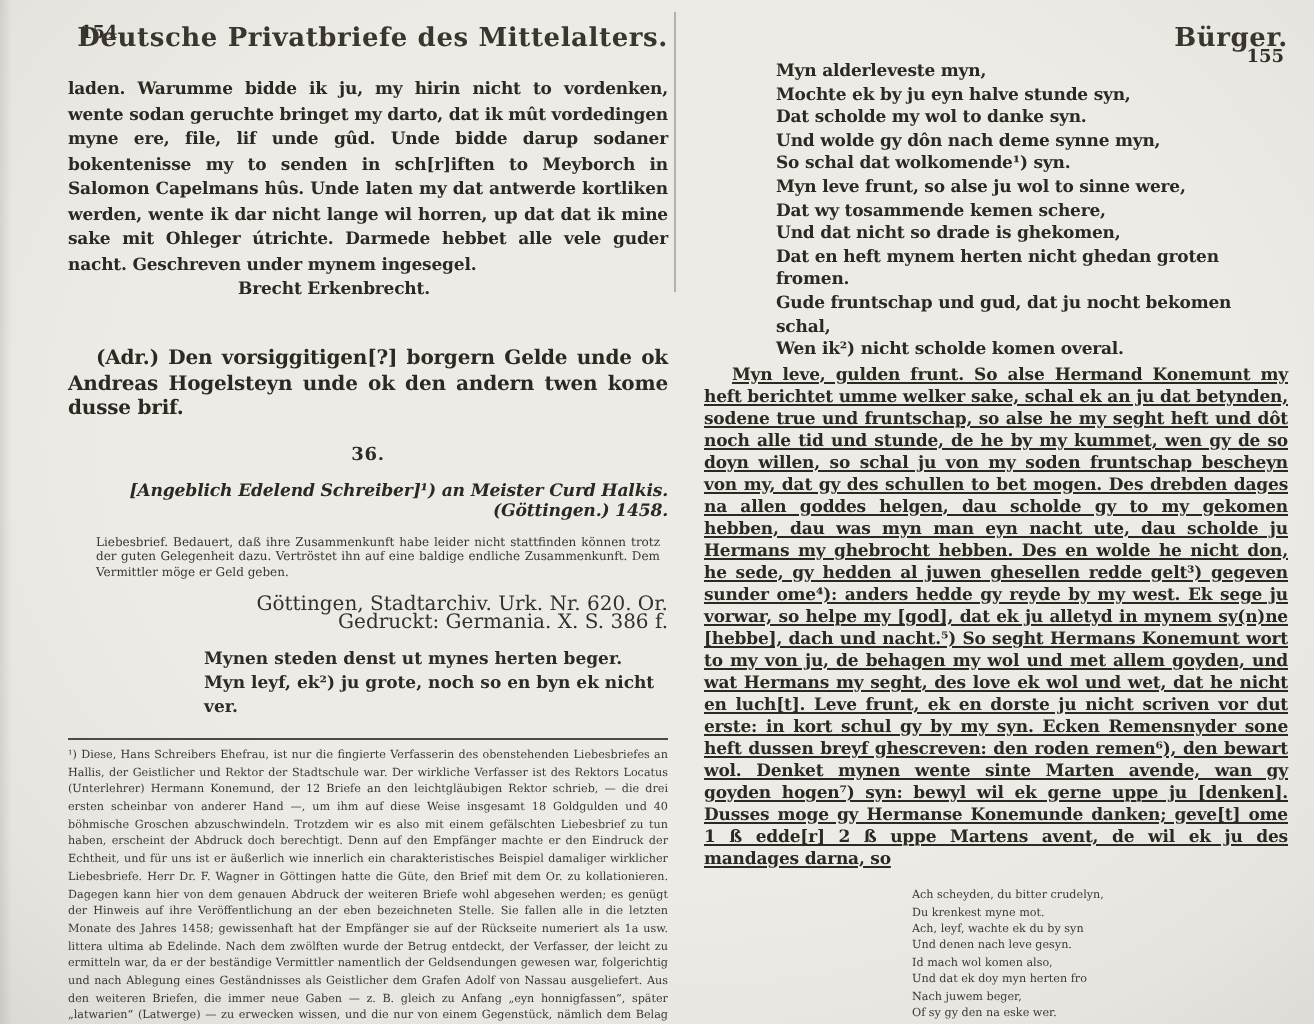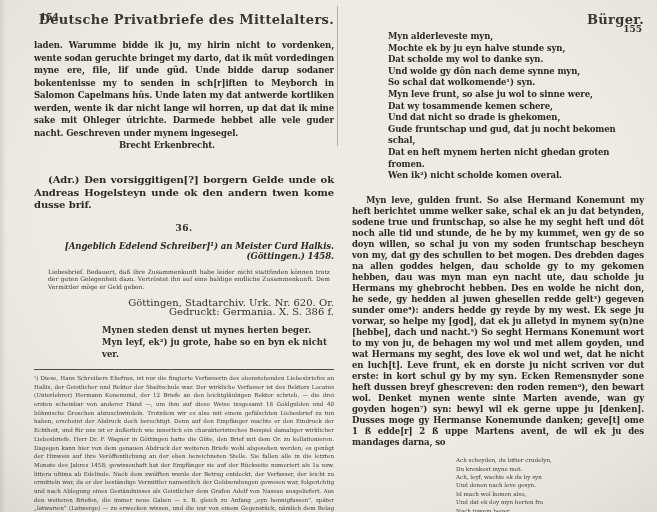--- a/index.html
+++ b/index.html
@@ -51,21 +51,21 @@
   .adr{font-size:10px;line-height:12.5px;text-align:justify;text-indent:14px;margin-top:24px;}
   .letter-no{font-size:9px;font-weight:bold;text-align:center;margin-top:11px;letter-spacing:.4px;}
   .letter-head{font-size:8.6px;font-weight:bold;text-align:right;margin-top:8px;font-style:italic;}
   .summary{font-size:6px;line-height:7.8px;text-align:justify;margin:7px 4px 0 14px;color:#3a362f;}
   .source{font-size:10px;line-height:9px;margin:7px 0 0 28px;color:#34302a;text-align:right;}
   .opening-verse{font-size:8.5px;line-height:12px;font-weight:bold;margin:8px 0 0 68px;}
   .fn-rule{border:none;border-top:1px solid #4d4a44;margin:9px 0 0 0;height:0;}
   .footnote{font-size:5.6px;line-height:8.7px;text-align:justify;margin-top:4px;color:#3b372f;}
 
   .poem{font-size:8.5px;line-height:11.6px;font-weight:bold;margin:6px 0 0 36px;}
-  .rp-par{font-size:8.5px;line-height:11px;text-align:justify;text-indent:14px;margin-top:13px;}
+  .rp-par{font-size:8.5px;line-height:11px;text-align:justify;text-indent:14px;margin-top:1px;text-decoration:underline;}
   .small-verse{font-size:5.6px;line-height:8.4px;margin:7px 0 0 104px;color:#3b372f;}
 </style>
 </head>
 <body>
 
 <div class="scan">
 
   <div class="page page-left">
     <div class="header-row">
       <span class="pagenum left">154</span>
@@ -80,21 +80,21 @@
     <div class="letter-head frak">[Angeblich Edelend Schreiber]¹) an Meister Curd Halkis. (Göttingen.) 1458.</div>
     <p class="summary">Liebesbrief. Bedauert, daß ihre Zusammenkunft habe leider nicht stattfinden können trotz der guten Gelegenheit dazu. Vertröstet ihn auf eine baldige endliche Zusammenkunft. Dem Vermittler möge er Geld geben.</p>
 
     <div class="source">
       <div>Göttingen, Stadtarchiv. Urk. Nr. 620. Or.</div>
       <div>Gedruckt: Germania. X. S. 386 f.</div>
     </div>
 
     <div class="opening-verse">
         <div>Mynen steden denst ut mynes herten beger.</div>
-        <div>Myn leyf, ek²) ju grote, habe so en byn ek nicht ver.</div>
+        <div>Myn leyf, ek²) ju grote, noch so en byn ek nicht ver.</div>
       </div>
 
     <hr class="fn-rule">
 
     <p class="footnote">¹) Diese, Hans Schreibers Ehefrau, ist nur die fingierte Verfasserin des obenstehenden Liebesbriefes an Hallis, der Geistlicher und Rektor der Stadtschule war. Der wirkliche Verfasser ist des Rektors Locatus (Unterlehrer) Hermann Konemund, der 12 Briefe an den leichtgläubigen Rektor schrieb, — die drei ersten scheinbar von anderer Hand —, um ihm auf diese Weise insgesamt 18 Goldgulden und 40 böhmische Groschen abzuschwindeln. Trotzdem wir es also mit einem gefälschten Liebesbrief zu tun haben, erscheint der Abdruck doch berechtigt. Denn auf den Empfänger machte er den Eindruck der Echtheit, und für uns ist er äußerlich wie innerlich ein charakteristisches Beispiel damaliger wirklicher Liebesbriefe. Herr Dr. F. Wagner in Göttingen hatte die Güte, den Brief mit dem Or. zu kollationieren. Dagegen kann hier von dem genauen Abdruck der weiteren Briefe wohl abgesehen werden; es genügt der Hinweis auf ihre Veröffentlichung an der eben bezeichneten Stelle. Sie fallen alle in die letzten Monate des Jahres 1458; gewissenhaft hat der Empfänger sie auf der Rückseite numeriert als 1a usw. littera ultima ab Edelinde. Nach dem zwölften wurde der Betrug entdeckt, der Verfasser, der leicht zu ermitteln war, da er der beständige Vermittler namentlich der Geldsendungen gewesen war, folgerichtig und nach Ablegung eines Geständnisses als Geistlicher dem Grafen Adolf von Nassau ausgeliefert. Aus den weiteren Briefen, die immer neue Gaben — z. B. gleich zu Anfang „eyn honnigfassen“, später „latwarien“ (Latwerge) — zu erwecken wissen, und die nur von einem Gegenstück, nämlich dem Belag einer Schnur an seinem „Babelsbabel“, berichten, sei nur weniges mitgeteilt. Auf die sittlichen Anschauungen wirft ein Passus des 4. Briefes ein Licht: „Ik syn de erste, deme ek deese ghesant hedde: zu schulen ek wol de leste syn, wil gy de mensch syn geselle angheklommen, des en syn noch, dat he moste eynst to my komen.“ Ferner mögen niederdeutsche Briefeingänge angeführt werden. Brief 8:</p>
 
   </div>
 
   <div class="page page-right">
     <div class="header-row">
@@ -104,22 +104,22 @@
 
     <div class="poem frak">
         <div>Myn alderleveste myn,</div>
         <div>Mochte ek by ju eyn halve stunde syn,</div>
         <div>Dat scholde my wol to danke syn.</div>
         <div>Und wolde gy dôn nach deme synne myn,</div>
         <div>So schal dat wolkomende¹) syn.</div>
         <div>Myn leve frunt, so alse ju wol to sinne were,</div>
         <div>Dat wy tosammende kemen schere,</div>
         <div>Und dat nicht so drade is ghekomen,</div>
+        <div>Dat en heft mynem herten nicht ghedan groten fromen.</div>
         <div>Gude fruntschap und gud, dat ju nocht bekomen schal,</div>
-        <div>Dat en heft mynem herten nicht ghedan groten fromen.</div>
         <div>Wen ik²) nicht scholde komen overal.</div>
       </div>
 
     <p class="rp-par frak">Myn leve, gulden frunt. So alse Hermand Konemunt my heft berichtet umme welker sake, schal ek an ju dat betynden, sodene true und fruntschap, so alse he my seght heft und dôt noch alle tid und stunde, de he by my kummet, wen gy de so doyn willen, so schal ju von my soden fruntschap bescheyn von my, dat gy des schullen to bet mogen. Des drebden dages na allen goddes helgen, dau scholde gy to my gekomen hebben, dau was myn man eyn nacht ute, dau scholde ju Hermans my ghebrocht hebben. Des en wolde he nicht don, he sede, gy hedden al juwen ghesellen redde gelt³) gegeven sunder ome⁴): anders hedde gy reyde by my west. Ek sege ju vorwar, so helpe my [god], dat ek ju alletyd in mynem sy(n)ne [hebbe], dach und nacht.⁵) So seght Hermans Konemunt wort to my von ju, de behagen my wol und met allem goyden, und wat Hermans my seght, des love ek wol und wet, dat he nicht en luch[t]. Leve frunt, ek en dorste ju nicht scriven vor dut erste: in kort schul gy by my syn. Ecken Remensnyder sone heft dussen breyf ghescreven: den roden remen⁶), den bewart wol. Denket mynen wente sinte Marten avende, wan gy goyden hogen⁷) syn: bewyl wil ek gerne uppe ju [denken]. Dusses moge gy Hermanse Konemunde danken; geve[t] ome 1 ß edde[r] 2 ß uppe Martens avent, de wil ek ju des mandages darna, so</p>
 
     <div class="small-verse">
         <div>Ach scheyden, du bitter crudelyn,</div>
         <div>Du krenkest myne mot.</div>
         <div>Ach, leyf, wachte ek du by syn</div>
         <div>Und denen nach leve gesyn.</div>

